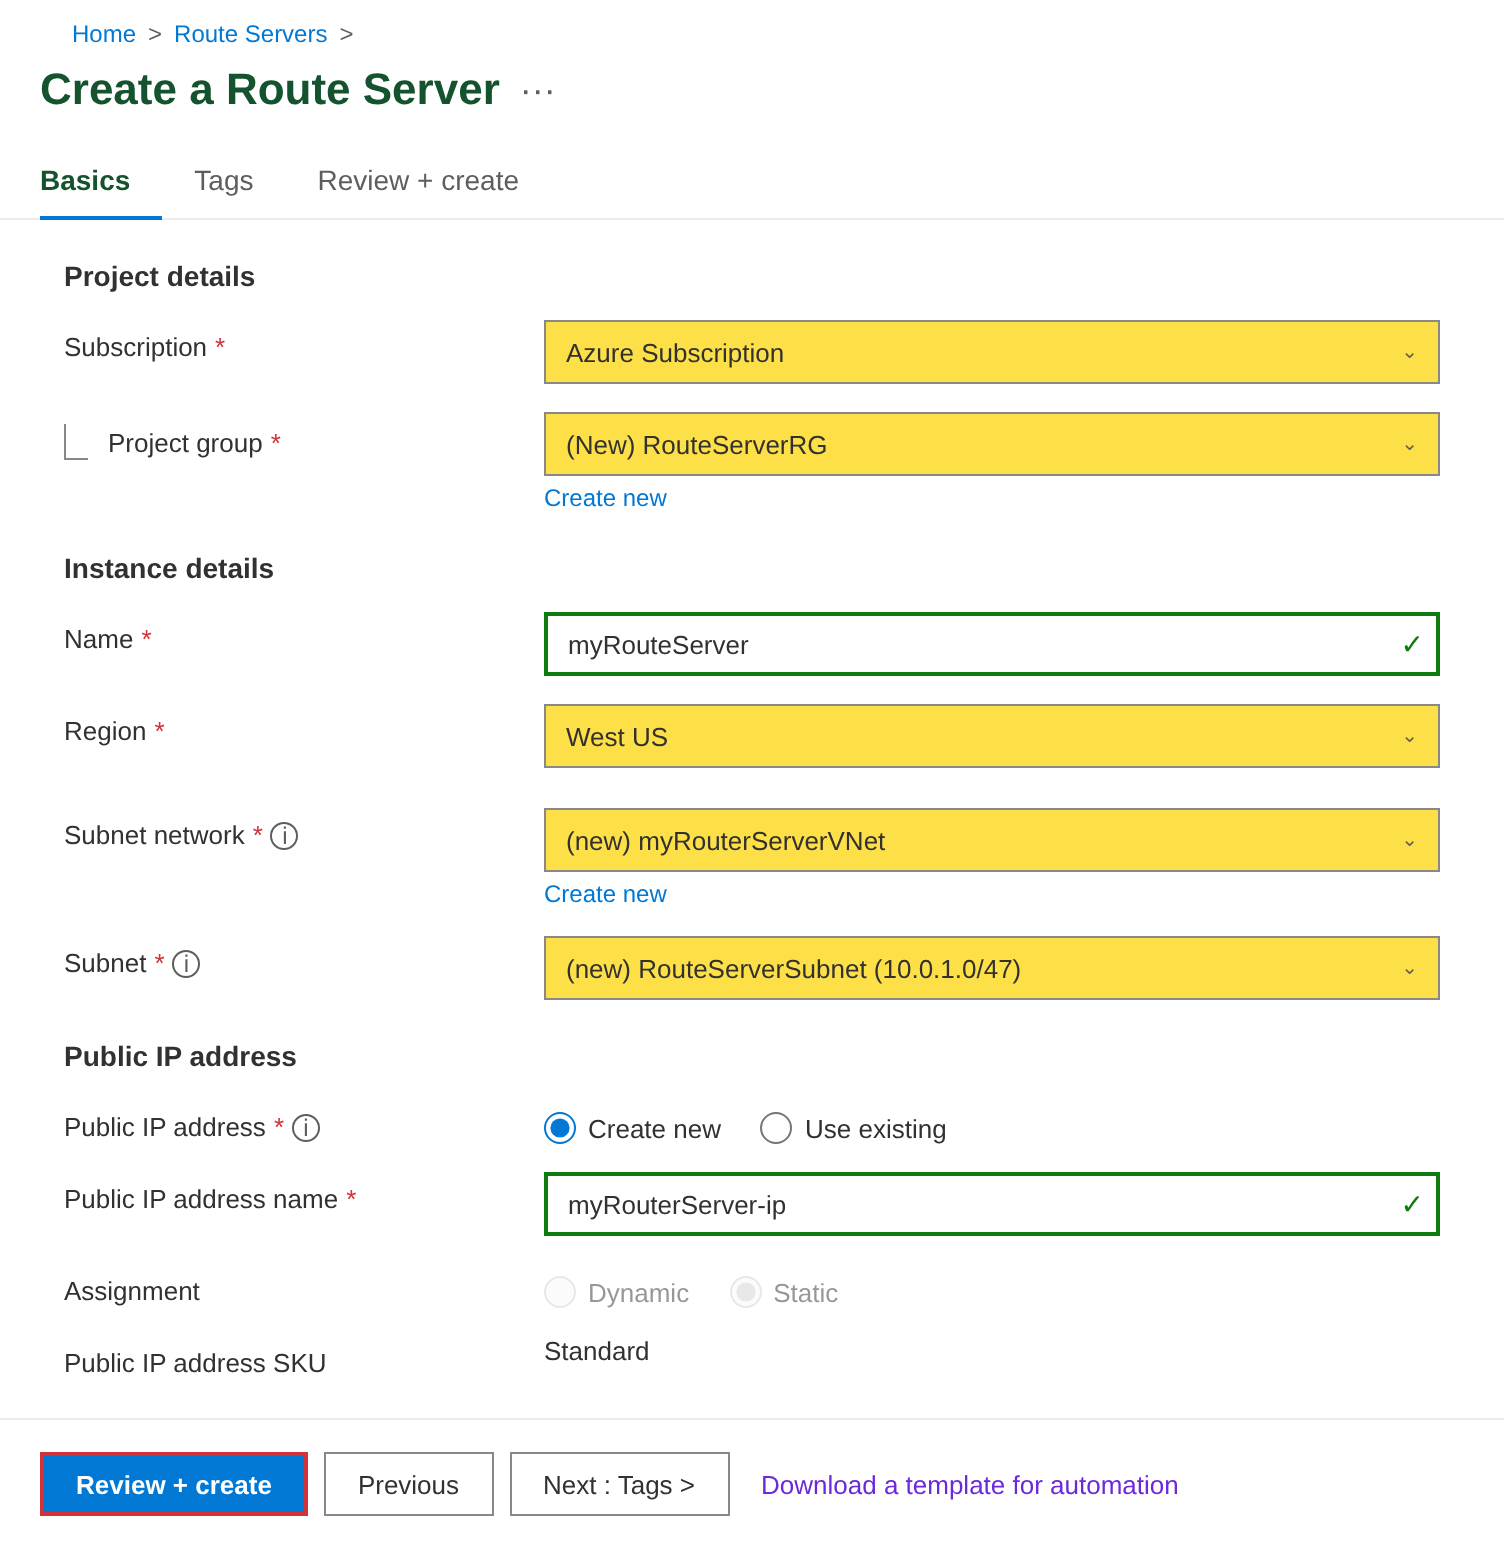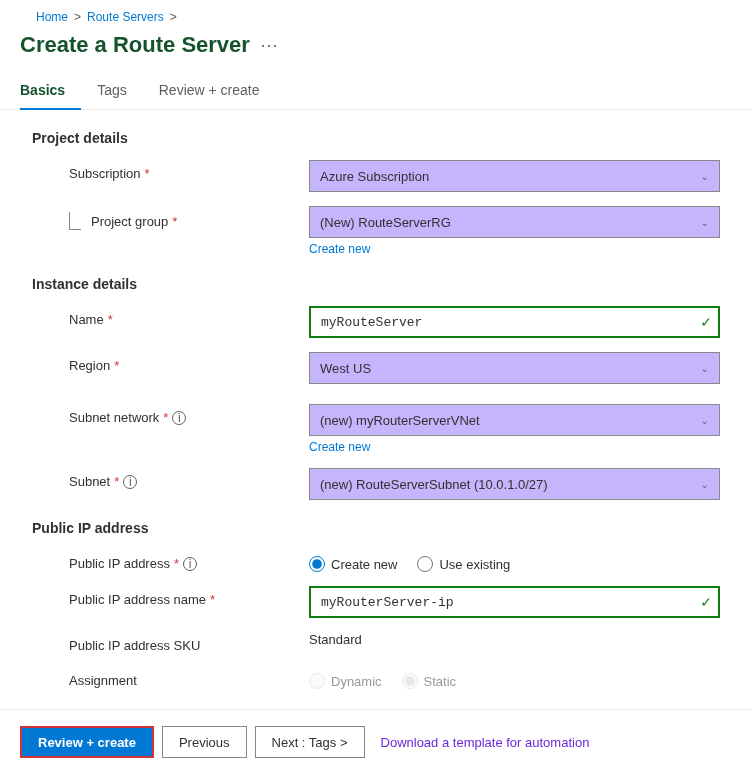--- a/index.html
+++ b/index.html
@@ -75,21 +75,20 @@
       font-weight: 700;
       color: #323130;
       margin-bottom: 14px;
       margin-top: 4px;
     }
 
     .form-row {
       display: flex;
       align-items: flex-start;
       margin-bottom: 14px;
-      margin-left: 37px;
     }
 
     .form-label {
       width: 240px;
       min-width: 240px;
       padding-top: 6px;
       font-size: 13px;
       color: #323130;
       display: flex;
       align-items: center;
@@ -104,21 +103,21 @@
       flex: 1;
     }
 
     .dropdown {
       width: 100%;
       display: flex;
       align-items: center;
       justify-content: space-between;
       border: 1px solid #8a8886;
       padding: 5px 10px;
-      background: #c4b5fd;
+      background: #fde047;
       cursor: pointer;
       font-size: 13px;
       color: #323130;
       height: 32px;
     }
 
     .chevron {
       color: #605e5c;
       font-size: 10px;
     }
@@ -146,21 +145,20 @@
     }
 
     .input-wrapper input {
       width: 100%;
       border: 1px solid #8a8886;
       padding: 5px 30px 5px 10px;
       font-size: 13px;
       height: 32px;
       outline: none;
       color: #323130;
-      font-family: Liberation Mono, monospace;
     }
 
     .input-wrapper input.valid {
       border: 2px solid #107c10;
     }
 
     .section-separator {
       margin-bottom: 20px;
       margin-top: 6px;
     }
@@ -367,21 +365,21 @@
   </div>
 
   <div class="form-row">
     <div class="form-label">
       <span>Subnet</span>
       <span class="required">*</span>
       <span class="info-icon">i</span>
     </div>
     <div class="form-control">
       <div class="dropdown">
-        <span>(new) RouteServerSubnet (10.0.1.0/27)</span>
+        <span>(new) RouteServerSubnet (10.0.1.0/47)</span>
         <span class="chevron">⌄</span>
       </div>
     </div>
   </div>
 
   <div class="section-separator"></div>
 
   <div class="section-title">Public IP address</div>
 
   <div class="form-row">
@@ -412,45 +410,45 @@
     <div class="form-control">
       <div class="input-wrapper">
         <input type="text" class="valid" value="myRouterServer-ip" style="">
         <span class="check-icon">✓</span>
       </div>
     </div>
   </div>
 
   <div class="form-row">
     <div class="form-label">
-      <span>Public IP address SKU</span>
-    </div>
-    <div class="form-control">
-      <span class="static-text">Standard</span>
-    </div>
-  </div>
-
-  <div class="form-row">
-    <div class="form-label">
       <span>Assignment</span>
     </div>
     <div class="form-control">
       <div class="radio-group">
         <label class="radio-option disabled-radio">
           <input type="radio" class="radio-input" name="assignment" disabled="" style="">
           <span class="radio-label">Dynamic</span>
         </label>
         <label class="radio-option disabled-radio">
           <input type="radio" class="radio-input" name="assignment" disabled="" checked="" style="">
           <span class="radio-label">Static</span>
         </label>
       </div>
     </div>
   </div>
 
+  <div class="form-row">
+    <div class="form-label">
+      <span>Public IP address SKU</span>
+    </div>
+    <div class="form-control">
+      <span class="static-text">Standard</span>
+    </div>
+  </div>
+
 </div>
 
 <div class="footer">
   <button class="btn-primary">Review + create</button>
   <button class="btn-secondary">Previous</button>
   <button class="btn-secondary">Next : Tags &gt;</button>
   <a href="#" class="btn-link">Download a template for automation</a>
 </div>
 
 </body></html>

